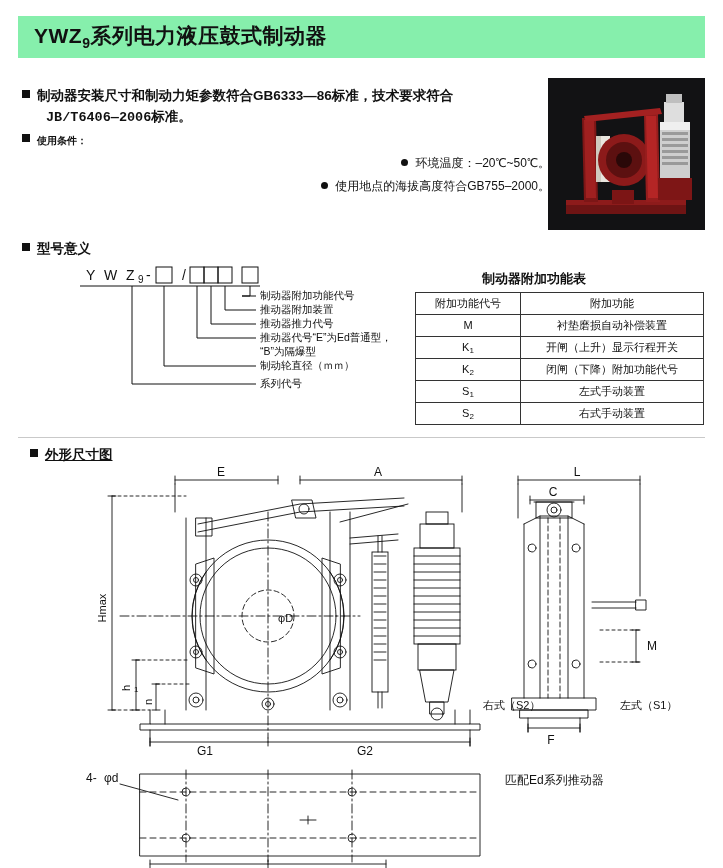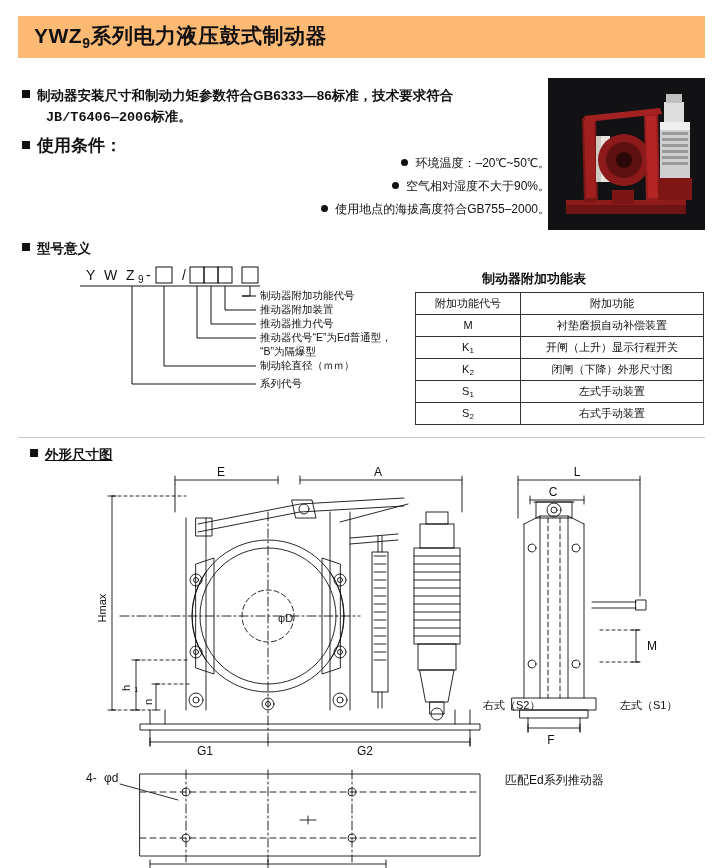--- a/index.html
+++ b/index.html
@@ -9,41 +9,41 @@
     font-family:"Liberation Sans", sans-serif;
     color:#111;
     position:relative;
     overflow:hidden;
   }
   .page{position:relative;width:723px;height:868px;}
 
   
   .title-bar{
     position:absolute;left:18px;top:16px;width:687px;height:42px;
-    background:#fdba74;
+    background:#86efac;
     display:flex;align-items:center;
   }
   .title-bar .title{
     font-size:21px;font-weight:bold;letter-spacing:0.5px;
     padding-left:16px;color:#111;
   }
   .title-bar .title sub{font-size:14px;}
 
   
   .sq{display:inline-block;width:8px;height:8px;background:#111;margin-right:7px;vertical-align:2px;}
   .dot{display:inline-block;width:7px;height:7px;border-radius:50%;background:#111;margin-right:7px;vertical-align:1px;}
 
   .para1{
     position:absolute;left:22px;top:85px;width:530px;
     font-size:13.5px;font-weight:bold;line-height:22px;
   }
   .para1 .l2{display:block;margin-left:24px;font-family:Liberation Mono, monospace;}
 
   .cond-head{
-    position:absolute;left:22px;top:134px;font-size:17px;font-weight:bold;
+    position:absolute;left:22px;top:134px;font-size:10px;font-weight:bold;
   }
   .cond-list{
     position:absolute;left:30px;top:152px;width:520px;font-size:12px;line-height:23px;
   }
   .cond-list div{white-space:nowrap;text-align:right;}
 
   .model-head{
     position:absolute;left:22px;top:240px;font-size:13.5px;font-weight:bold;
   }
 
@@ -108,21 +108,20 @@
   <div class="para1">
     <span class="sq"></span><span>制动器安装尺寸和制动力矩参数符合GB6333—86标准，技术要求符合</span>
     <span class="l2">JB/T6406—2006标准。</span>
   </div>
 
   <div class="cond-head">
     <span class="sq"></span><span>使用条件：</span>
   </div>
   <div class="cond-list">
     <div><span class="dot"></span><span>环境温度：–20℃~50℃。</span></div>
-    <div><span class="dot"></span><span>空气相对湿度不大于90%。</span></div>
     <div><span class="dot"></span><span>使用地点的海拔高度符合GB755–2000。</span></div>
   </div>
 
   <div class="model-head">
     <span class="sq"></span><span>型号意义</span>
   </div>
 
   <div class="photo">
     <svg width="157" height="152" viewBox="0 0 157 152" xmlns="http://www.w3.org/2000/svg">
       <rect x="0" y="0" width="157" height="152" fill="#121214"></rect>
@@ -219,21 +218,21 @@
     <tr>
       <td class="code"><span>M</span><span class="sub"></span></td>
       <td class="fn">衬垫磨损自动补偿装置</td>
     </tr>
     <tr>
       <td class="code"><span>K</span><span class="sub">1</span></td>
       <td class="fn">开闸（上升）显示行程开关</td>
     </tr>
     <tr>
       <td class="code"><span>K</span><span class="sub">2</span></td>
-      <td class="fn">闭闸（下降）外形尺寸图</td>
+      <td class="fn">闭闸（下降）附加功能代号</td>
     </tr>
     <tr>
       <td class="code"><span>S</span><span class="sub">1</span></td>
       <td class="fn">左式手动装置</td>
     </tr>
     <tr>
       <td class="code"><span>S</span><span class="sub">2</span></td>
       <td class="fn">右式手动装置</td>
     </tr>
   </tbody>

